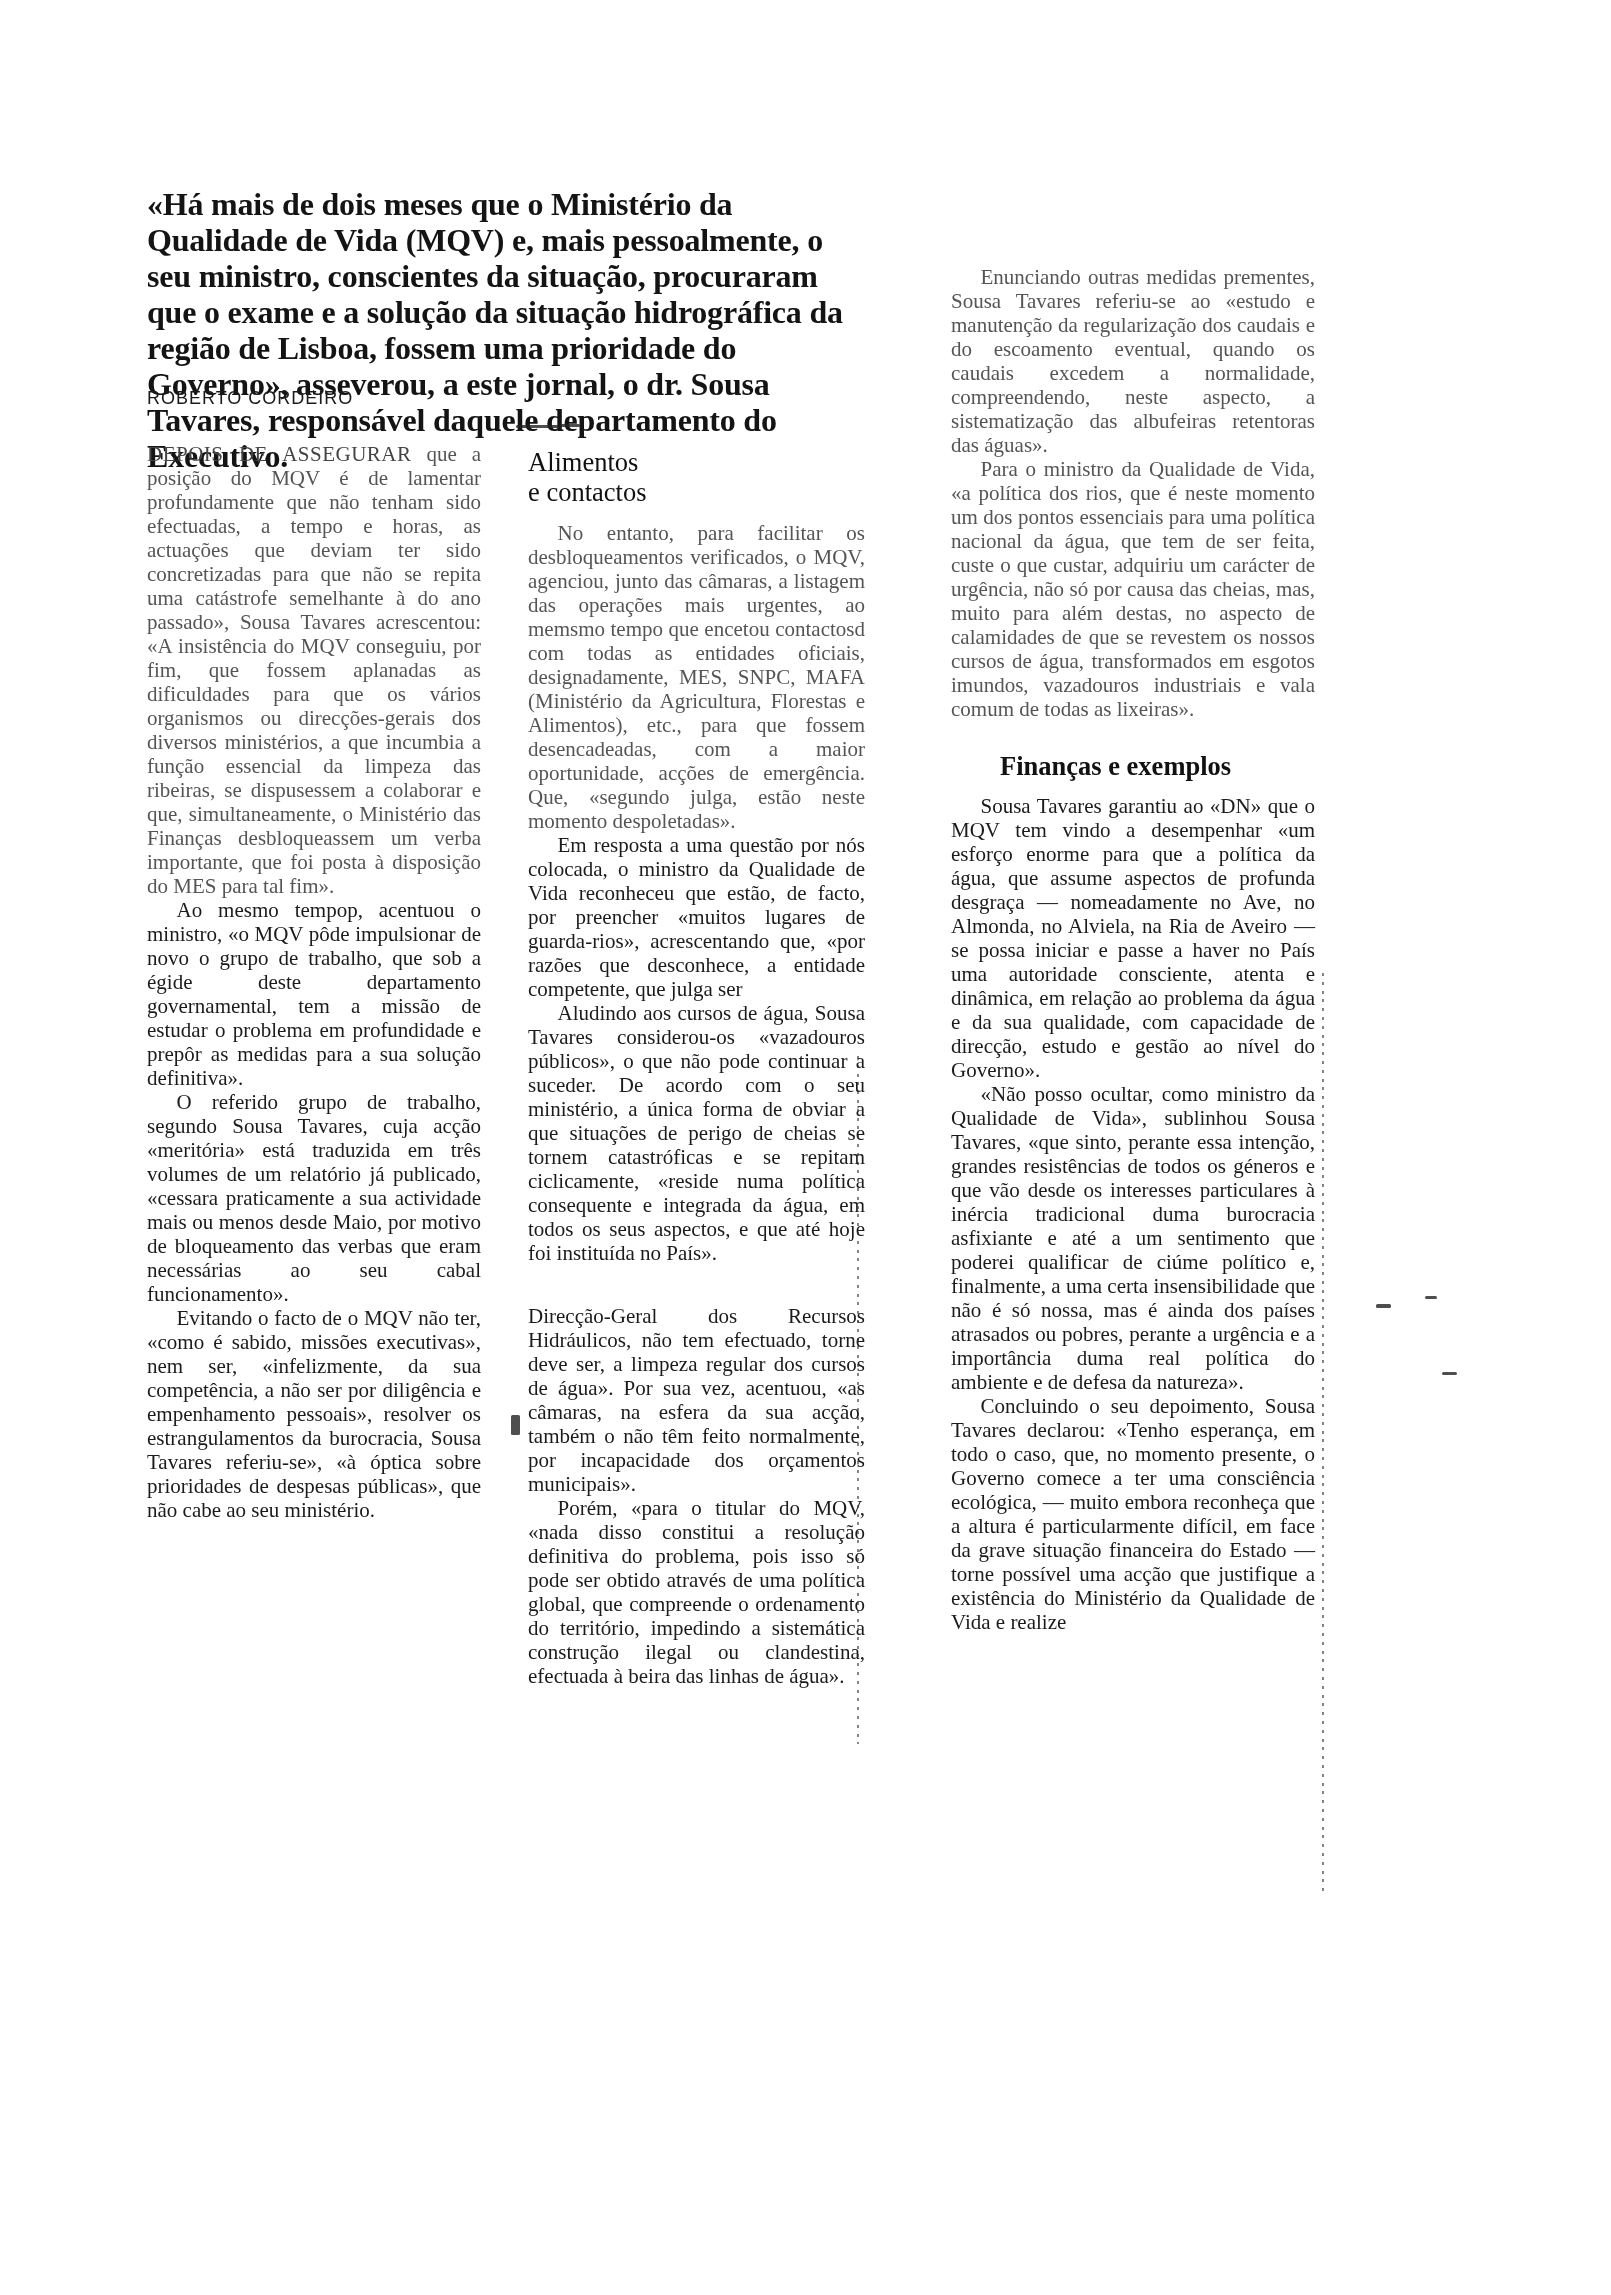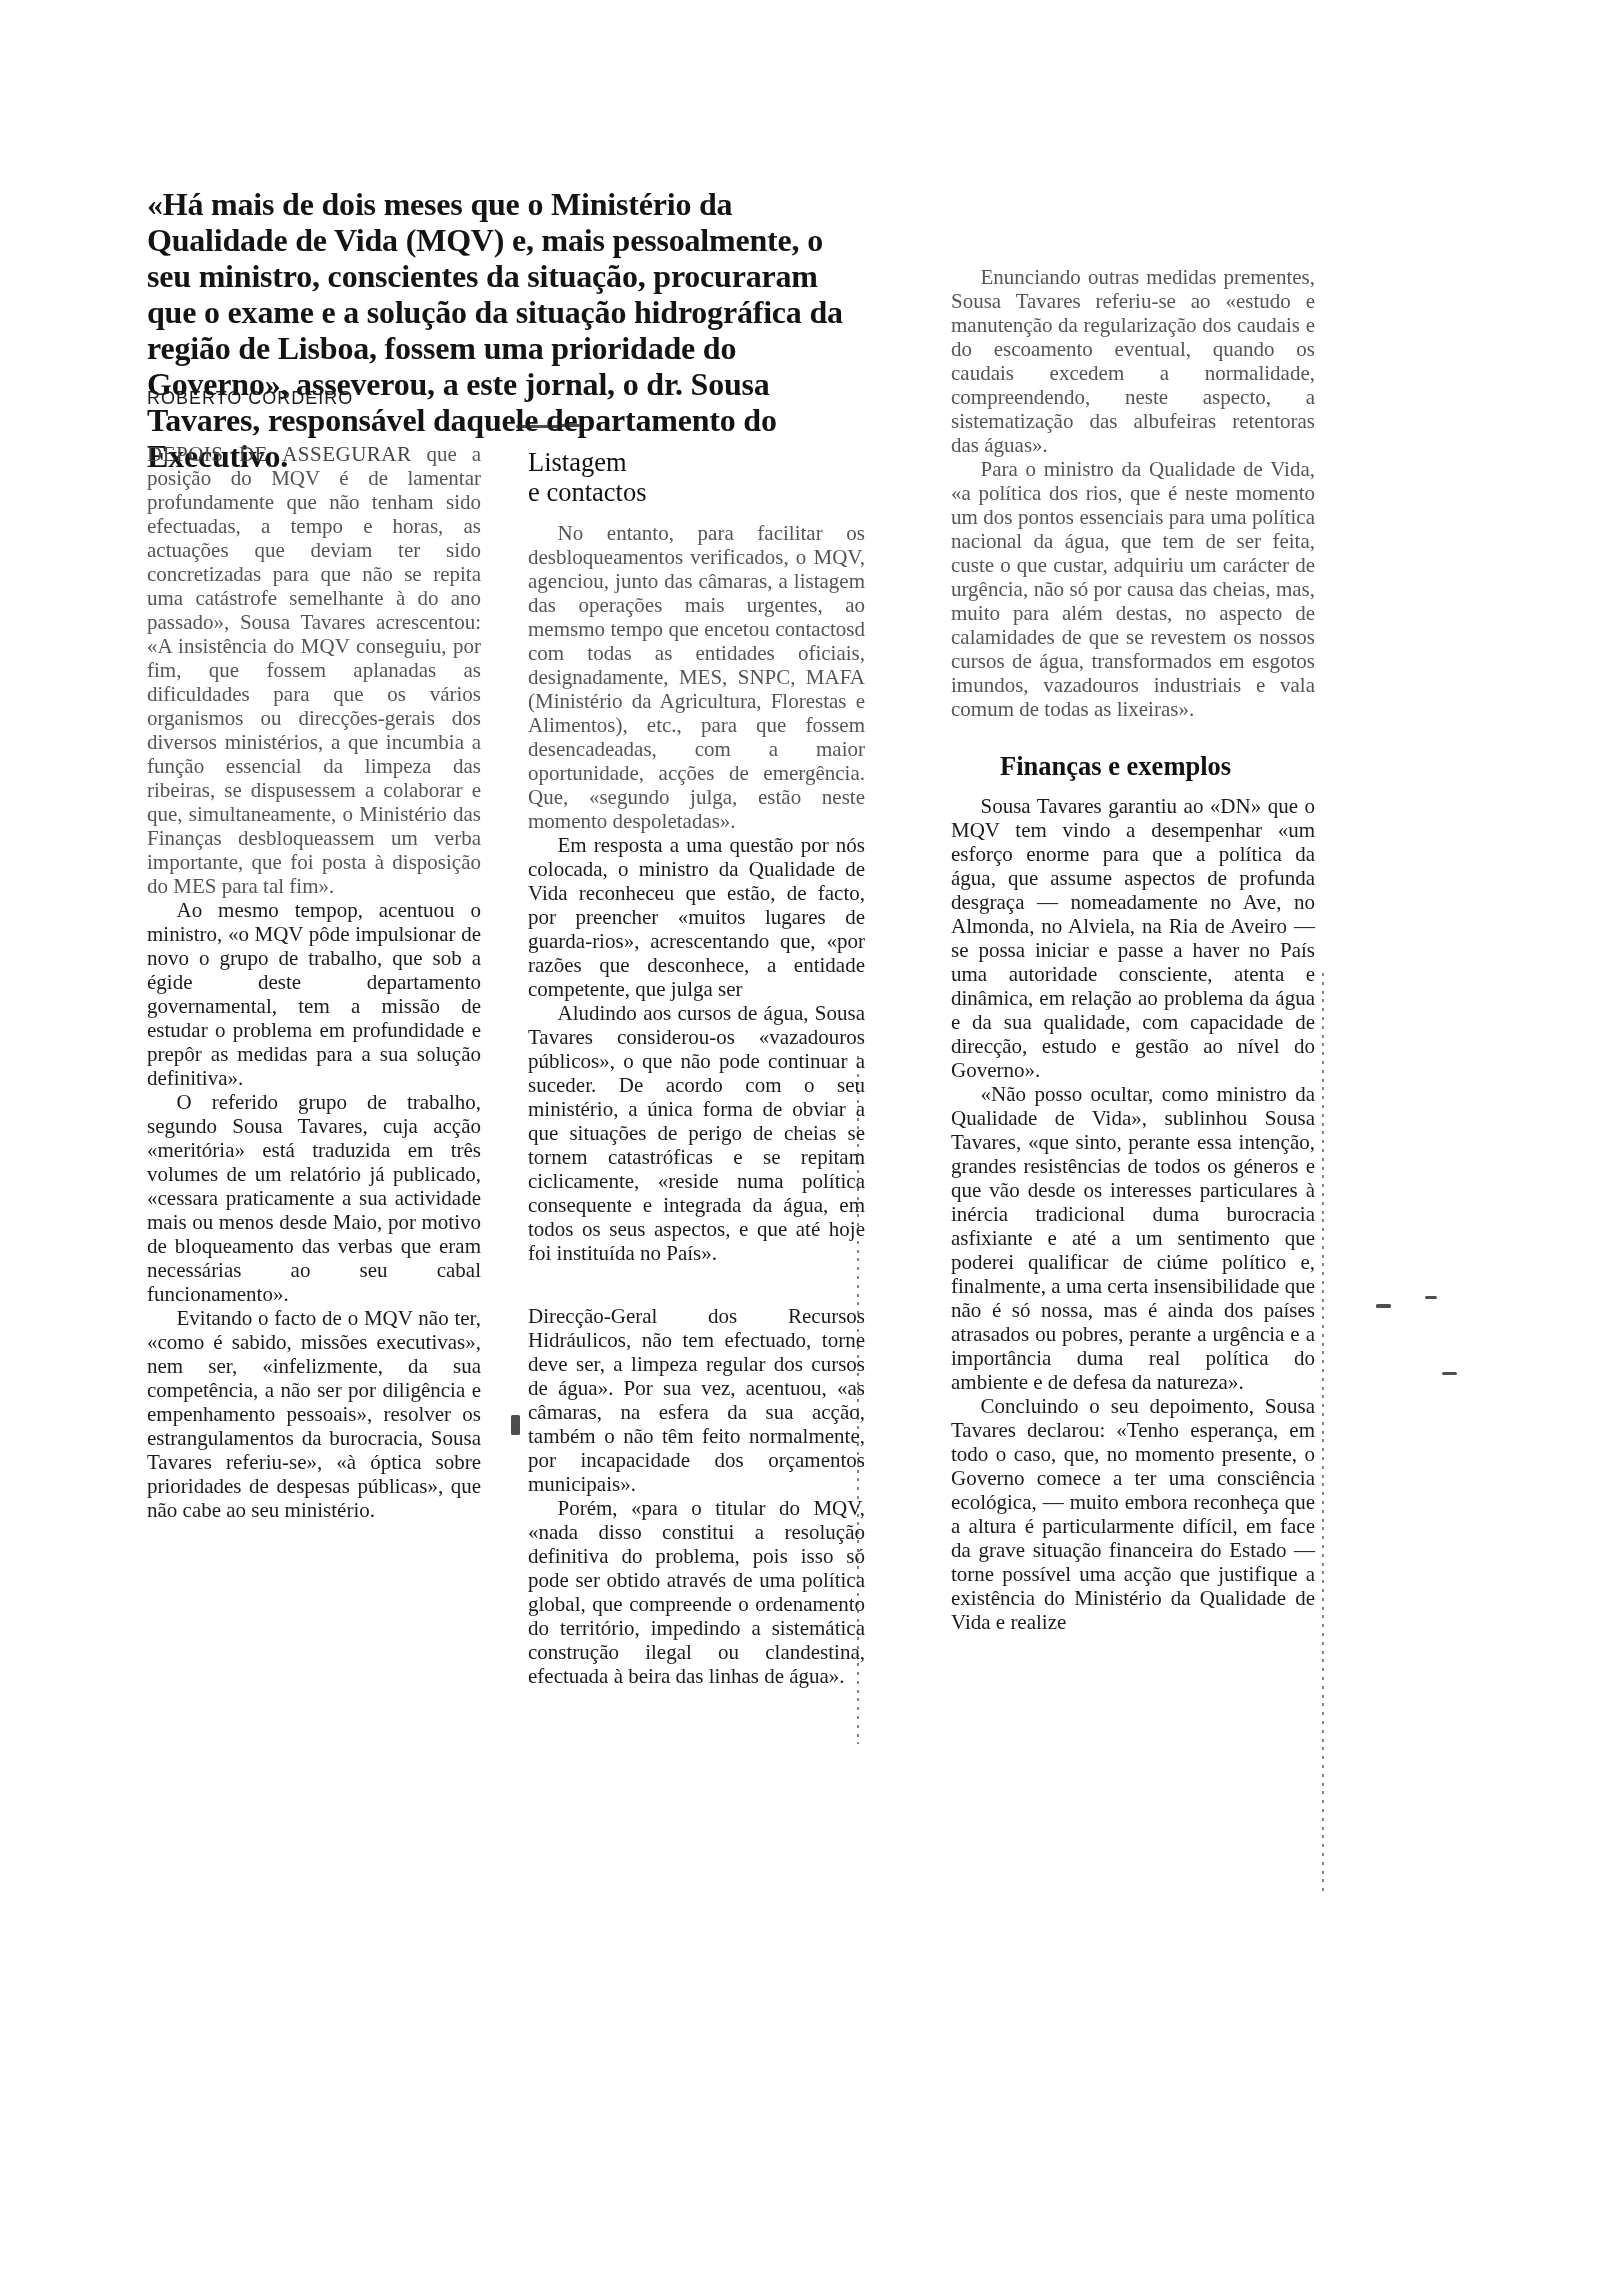--- a/index.html
+++ b/index.html
@@ -53,21 +53,21 @@
 
 <div class="col" id="col1">
   <p class="first faded"><span class="caps">DEPOIS DE ASSEGURAR</span> <span>que a posição do MQV é de lamentar profundamente que não tenham sido efectuadas, a tempo e horas, as actuações que deviam ter sido concretizadas para que não se repita uma catástrofe semelhante à do ano passado», Sousa Tavares acrescentou: «A insistência do MQV conseguiu, por fim, que fossem aplanadas as dificuldades para que os vários organismos ou direcções-gerais dos diversos ministérios, a que incumbia a função essencial da limpeza das ribeiras, se dispusessem a colaborar e que, simultaneamente, o Ministério das Finanças desbloqueassem um verba importante, que foi posta à disposição do MES para tal fim».</span></p>
   <p>Ao mesmo tempop, acentuou o ministro, «o MQV pôde impulsionar de novo o grupo de trabalho, que sob a égide deste departamento governamental, tem a missão de estudar o problema em profundidade e prepôr as medidas para a sua solução definitiva».</p>
   <p>O referido grupo de trabalho, segundo Sousa Tavares, cuja acção «meritória» está traduzida em três volumes de um relatório já publicado, «cessara praticamente a sua actividade mais ou menos desde Maio, por motivo de bloqueamento das verbas que eram necessárias ao seu cabal funcionamento».</p>
   <p>Evitando o facto de o MQV não ter, «como é sabido, missões executivas», nem ser, «infelizmente, da sua competência, a não ser por diligência e empenhamento pessoais», resolver os estrangulamentos da burocracia, Sousa Tavares referiu-se», «à óptica sobre prioridades de despesas públicas», que não cabe ao seu ministério.</p>
 </div>
 
 <div class="col" id="col2">
   <div class="subhead">
-    <div>Listagem</div>
+    <div>Alimentos</div>
     <div>e contactos</div>
   </div>
   <p class="faded">No entanto, para facilitar os desbloqueamentos verificados, o MQV, agenciou, junto das câmaras, a listagem das operações mais urgentes, ao memsmo tempo que encetou contactosd com todas as entidades oficiais, designadamente, MES, SNPC, MAFA (Ministério da Agricultura, Florestas e Alimentos), etc., para que fossem desencadeadas, com a maior oportunidade, acções de emergência. Que, «segundo julga, estão neste momento despoletadas».</p>
   <p>Em resposta a uma questão por nós colocada, o ministro da Qualidade de Vida reconheceu que estão, de facto, por preencher «muitos lugares de guarda-rios», acrescentando que, «por razões que desconhece, a entidade competente, que julga ser</p>
   <p>Aludindo aos cursos de água, Sousa Tavares considerou-os «vazadouros públicos», o que não pode continuar a suceder. De acordo com o seu ministério, a única forma de obviar a que situações de perigo de cheias se tornem catastróficas e se repitam ciclicamente, «reside numa política consequente e integrada da água, em todos os seus aspectos, e que até hoje foi instituída no País».</p>
   <div class="gap"></div>
   <p class="first">Direcção-Geral dos Recursos Hidráulicos, não tem efectuado, torne deve ser, a limpeza regular dos cursos de água». Por sua vez, acentuou, «as câmaras, na esfera da sua acção, também o não têm feito normalmente, por incapacidade dos orçamentos municipais».</p>
   <p>Porém, «para o titular do MQV, «nada disso constitui a resolução definitiva do problema, pois isso só pode ser obtido através de uma política global, que compreende o ordenamento do território, impedindo a sistemática construção ilegal ou clandestina, efectuada à beira das linhas de água».</p>
 </div>
 

